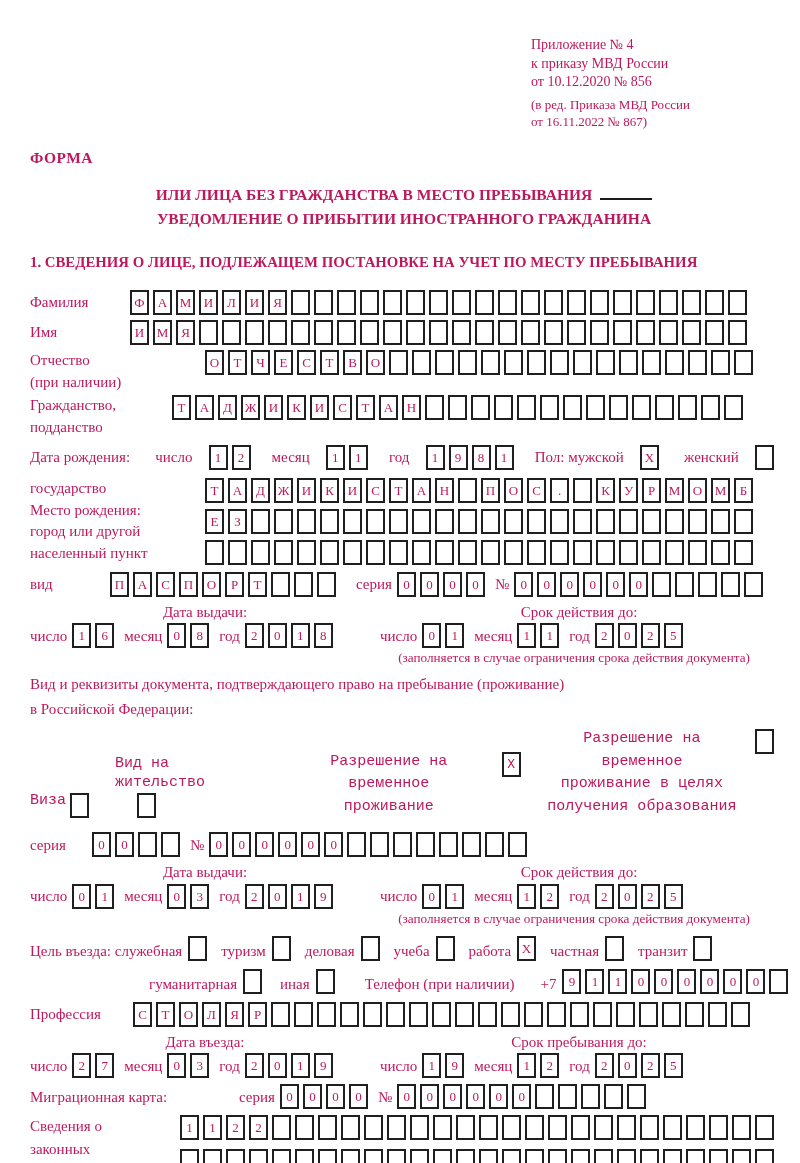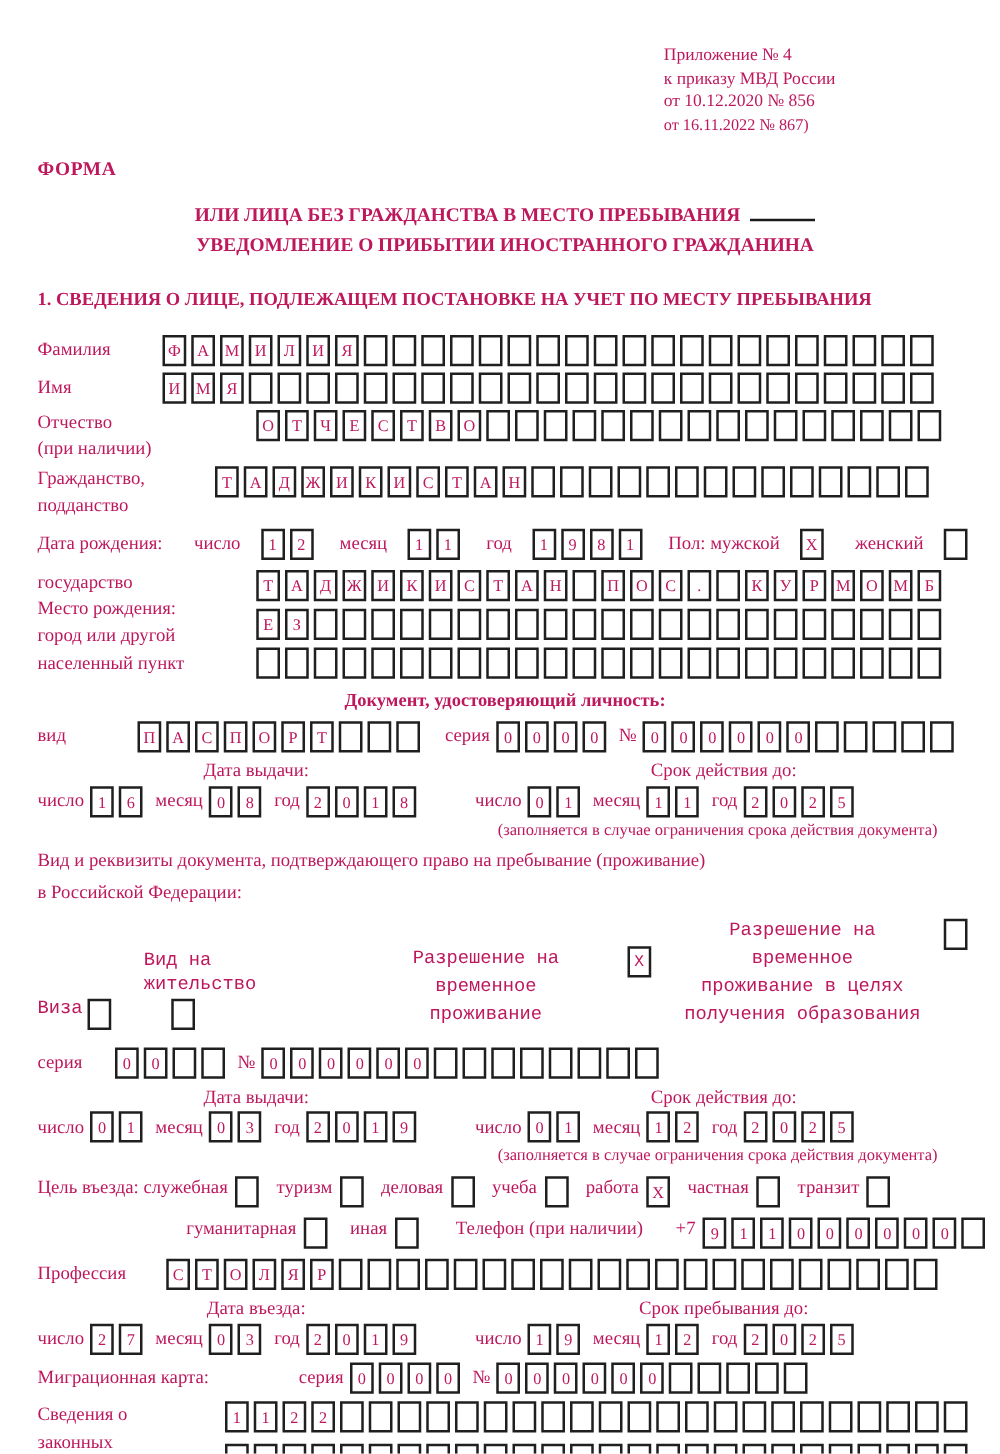--- a/index.html
+++ b/index.html
@@ -40,39 +40,40 @@
   .dvals{display:flex;align-items:center;margin-bottom:2px;}
   .dgroup{display:flex;align-items:center;}
   .note{font-size:13.2px;text-align:right;padding-right:28px;margin-bottom:8px;}
   .para{margin:6px 0 2px 0;}
   
   .permits{display:flex;align-items:flex-end;margin-top:10px;margin-bottom:14px;font-family:Liberation Mono, monospace;}
   .permit-item{display:flex;align-items:flex-start;}
   .permit-text{text-align:center;line-height:1.5;}
   .permits .cells{margin-left:10px;margin-top:1px;}
   
-  .purpose{display:flex;align-items:flex-start;margin-bottom:8px;}
+  .purpose{display:flex;align-items:flex-end;margin-bottom:8px;}
   .purpose .lbl{margin:0 4px 0 10px;}
   .purpose .lbl.first{margin-left:0;}
   .purpose .cells{margin-left:2px;}
   
   .reps{display:flex;align-items:flex-start;margin-top:6px;}
   .reps-label{width:150px;flex:0 0 auto;line-height:1.5;}
   .reps-rows .cells{display:flex;margin-bottom:9px;}
   .centered-bold{text-align:center;font-weight:bold;font-size:14.8px;margin:4px 0 6px 0;}
 </style>
 </head>
 <body>
 
 <div class="page">
 
   <div class="hdr">
     <div>Приложение № 4</div>
     <div>к приказу МВД России</div>
     <div>от 10.12.2020 № 856</div>
+    <div class="sub sub-first">(в ред. Приказа МВД России</div>
     <div class="sub">от 16.11.2022 № 867)</div>
   </div>
 
   <div class="forma">ФОРМА</div>
 
   <div class="title">
     <div><span>ИЛИ ЛИЦА БЕЗ ГРАЖДАНСТВА В МЕСТО ПРЕБЫВАНИЯ</span><span class="title-underline"></span></div>
     <div>УВЕДОМЛЕНИЕ О ПРИБЫТИИ ИНОСТРАННОГО ГРАЖДАНИНА</div>
   </div>
 
@@ -322,21 +323,20 @@
           <span class="cell"></span>
           <span class="cell"></span>
           <span class="cell"></span>
           <span class="cell"></span>
           <span class="cell"></span>
           <span class="cell"></span>
         </div>
     </span>
   </div>
 
-  <div class="centered-bold">Документ, удостоверяющий личность:</div>
 
   <div class="frow">
     <span class="flabel" style="width:80px;">вид</span>
     <span class="cells">
         <span class="cell">П</span>
         <span class="cell">А</span>
         <span class="cell">С</span>
         <span class="cell">П</span>
         <span class="cell">О</span>
         <span class="cell">Р</span>

